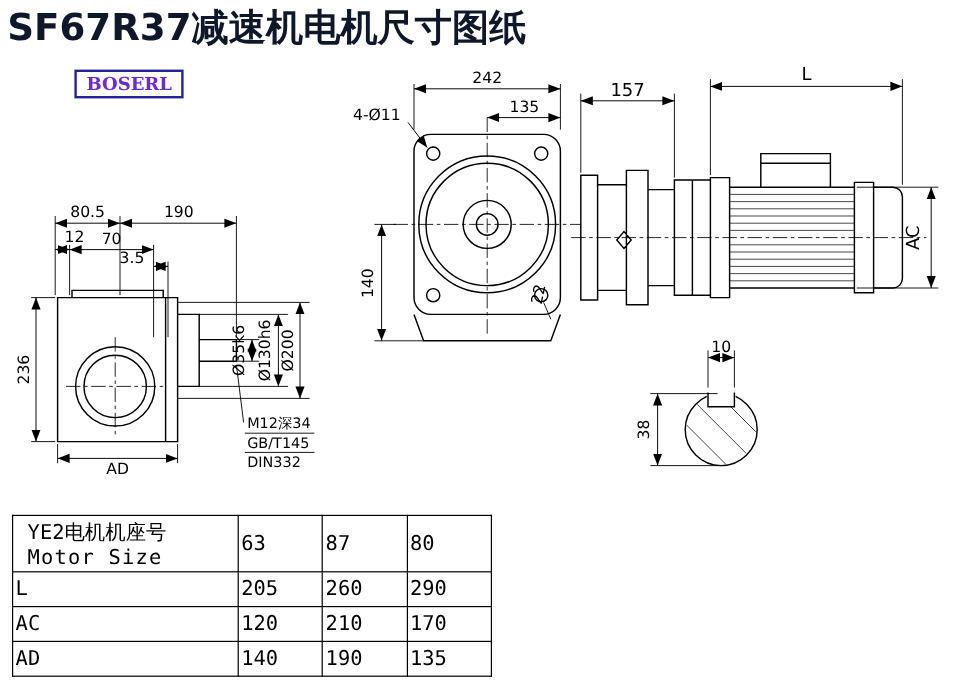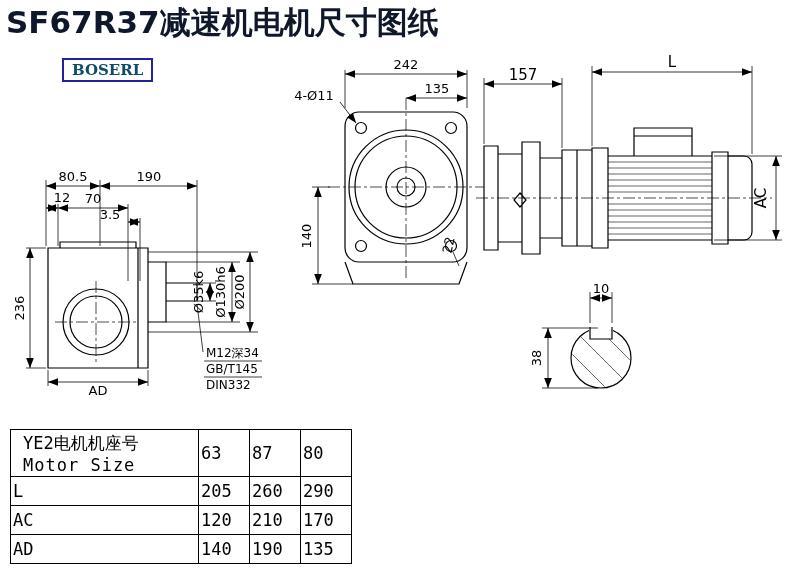--- a/index.html
+++ b/index.html
@@ -1,33 +1,33 @@
 <!DOCTYPE html>
 <html><head>
 <meta charset="utf-8">
 <style>
   * { box-sizing: border-box; margin: 0; padding: 0; }
   html,body { width:800px; height:574px; background:#ffffff; overflow:hidden;
     font-family:"DejaVu Sans", sans-serif; color:#000; position:relative; }
   .title { position:absolute; left:6px; top:2px; font-size:31px; font-weight:bold;
     color:#0f172a; white-space:nowrap; font-family:"DejaVu Sans", sans-serif; }
   .brand { position:absolute; left:62px; top:58px; border:2px solid #22229a;
-    color:#0c4a6e; padding:1px 8px; font-family:"DejaVu Serif", serif;
+    color:#6d28d9; padding:1px 8px; font-family:"DejaVu Serif", serif;
     font-weight:bold; font-size:15px; background:#fff; }
   svg.drawing { position:absolute; left:0; top:0; }
   .ol { fill:none; stroke:#000; stroke-width:1.2; }
   .tl { fill:none; stroke:#000; stroke-width:0.75; }
   .dl { fill:none; stroke:#000; stroke-width:0.8; }
   .cl { fill:none; stroke:#000; stroke-width:0.7; stroke-dasharray:12 3 3 3; }
   .hl { fill:none; stroke:#000; stroke-width:0.6; }
   .t  { font-family:"DejaVu Sans", sans-serif; font-size:13px; fill:#000; text-anchor:middle; }
   .t15{ font-size:15px; }
   .t12{ font-size:12px; }
   .ts { text-anchor:start; }
-  .dim-table { position:absolute; left:10px; top:429px; width:342px;
+  .dim-table { position:absolute; left:10px; top:429px; width:400px;
     border-collapse:collapse; table-layout:fixed;
     font-family:"DejaVu Sans Mono", monospace; font-size:17px; }
   .dim-table td { border:1px solid #000; height:29px; padding:1px 2px; background:#fff; }
   .dim-table td.c0 { width:188px; }
   .dim-table tr.hdr td { height:47px; }
   .dim-table td.hcell { text-align:left; padding-left:12px; }
   .dim-table .en { letter-spacing:1px; }
 </style>
 </head>
 <body>

